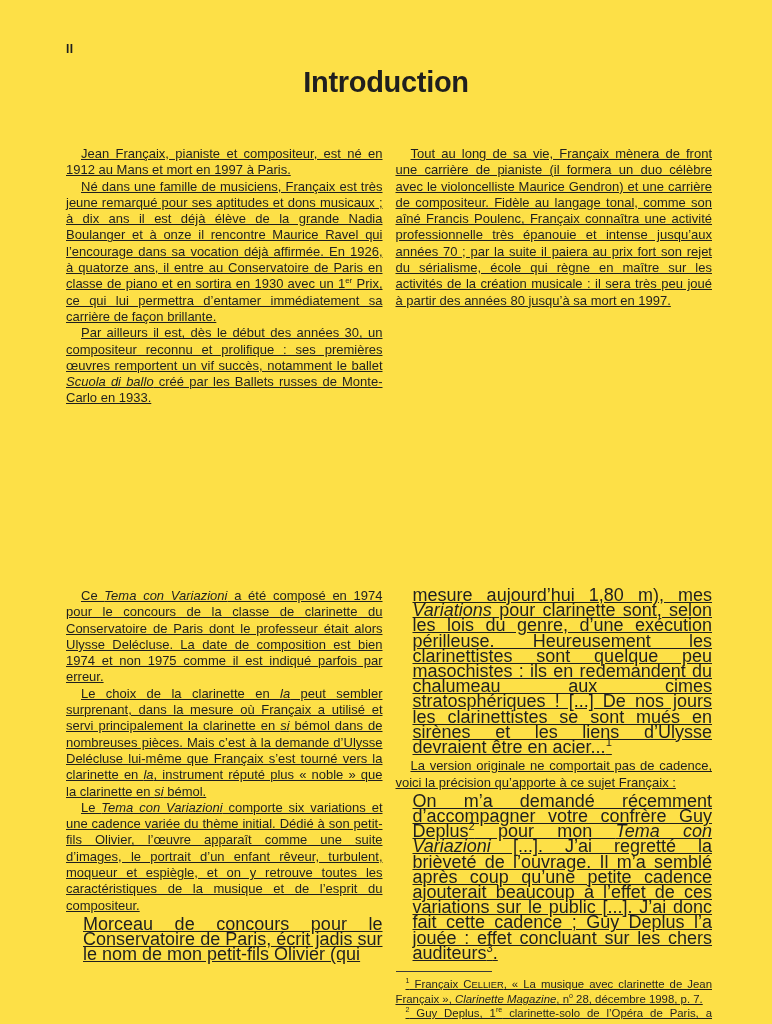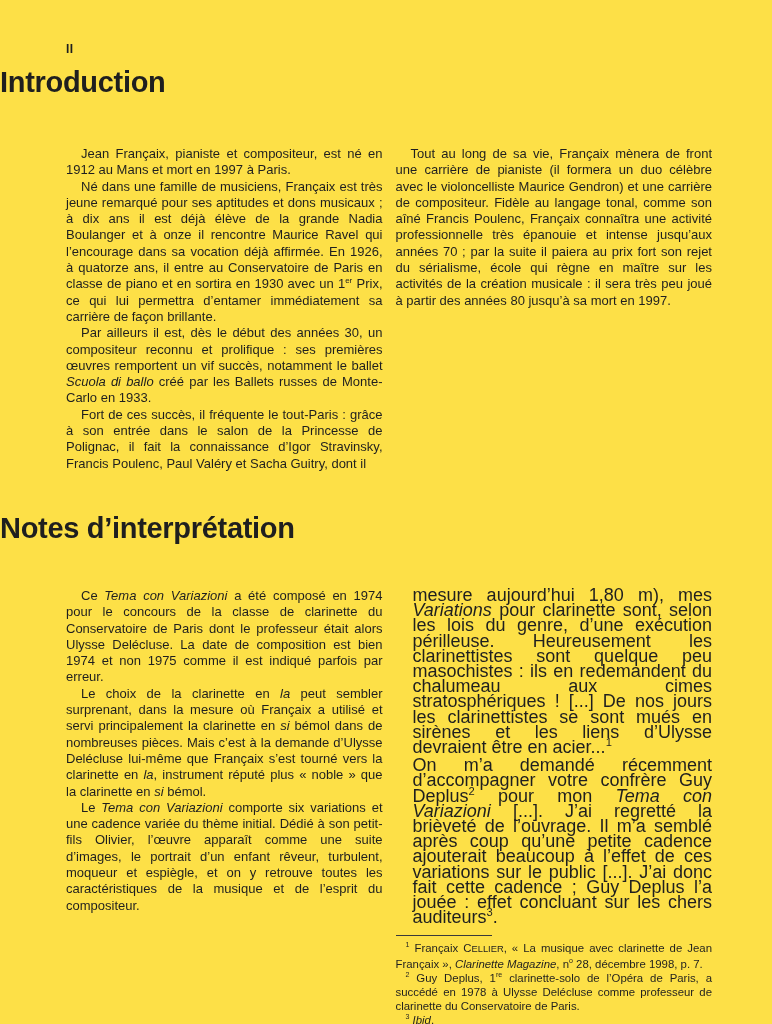--- a/index.html
+++ b/index.html
@@ -23,33 +23,34 @@
     left: 66px;
     font-size: 12px;
     font-weight: bold;
     letter-spacing: 0.5px;
   }
   .section-heading {
     position: absolute;
     left: 0;
     width: 772px;
     margin: 0;
-    text-align: left;
+    text-align: center;
     font-size: 29px;
     font-weight: bold;
     letter-spacing: -0.3px;
   }
   .heading-introduction { top: 66px; }
   .heading-notes { top: 512px; }
   .columns {
     position: absolute;
     left: 66px;
     width: 646px;
     display: flex;
     gap: 13px;
+    text-decoration: underline;
   }
   .columns-introduction { top: 146px; }
   .columns-notes { top: 588px; }
   .col {
     flex: 1 1 0;
     min-width: 0;
   }
   .col p { margin: 0; }
   .p {
     font-size: 13px;
@@ -92,37 +93,37 @@
 
   <div class="page-number">II</div>
 
   <h1 class="section-heading heading-introduction">Introduction</h1>
 
   <div class="columns columns-introduction">
     <div class="col">
         <p class="p"><span>Jean Françaix, pianiste et compositeur, est né en 1912 au Mans et mort en 1997 à Paris.</span></p>
         <p class="p"><span>Né dans une famille de musiciens, Françaix est très jeune remarqué pour ses aptitudes et dons musicaux ; à dix ans il est déjà élève de la grande Nadia Boulanger et à onze il rencontre Maurice Ravel qui l’encourage dans sa vocation déjà affirmée. En 1926, à quatorze ans, il entre au Conservatoire de Paris en classe de piano et en sortira en 1930 avec un 1</span><span class="sup">er</span><span> Prix, ce qui lui permettra d’entamer immédiatement sa carrière de façon brillante.</span></p>
         <p class="p"><span>Par ailleurs il est, dès le début des années 30, un compositeur reconnu et prolifique : ses premières œuvres remportent un vif succès, notamment le ballet </span><span class="it">Scuola di ballo</span><span> créé par les Ballets russes de Monte-Carlo en 1933.</span></p>
-        <p class="p"><span>Fort de ces succès, il fréquente le tout-Paris : grâce à son entrée dans le salon de la Princesse de Polignac, il fait la connaissance d’Igor Stravinsky, Francis Poulenc, Paul Valéry et Sacha Guitry, dont il</span></p>
       </div>
     <div class="col">
         <p class="p"><span>Tout au long de sa vie, Françaix mènera de front une carrière de pianiste (il formera un duo célèbre avec le violoncelliste Maurice Gendron) et une carrière de compositeur. Fidèle au langage tonal, comme son aîné Francis Poulenc, Françaix connaîtra une activité professionnelle très épanouie et intense jusqu’aux années 70 ; par la suite il paiera au prix fort son rejet du sérialisme, école qui règne en maître sur les activités de la création musicale : il sera très peu joué à partir des années 80 jusqu’à sa mort en 1997.</span></p>
       </div>
   </div>
 
-  <h1 class="section-heading heading-notes">Notes d’interprétation</h1>
 
   <div class="columns columns-notes">
     <div class="col">
         <p class="p"><span>Ce </span><span class="it">Tema con Variazioni</span><span> a été composé en 1974 pour le concours de la classe de clarinette du Conservatoire de Paris dont le professeur était alors Ulysse Delécluse. La date de composition est bien 1974 et non 1975 comme il est indiqué parfois par erreur.</span></p>
         <p class="p"><span>Le choix de la clarinette en </span><span class="it">la</span><span> peut sembler surprenant, dans la mesure où Françaix a utilisé et servi principalement la clarinette en </span><span class="it">si</span><span> bémol dans de nombreuses pièces. Mais c’est à la demande d’Ulysse Delécluse lui-même que Françaix s’est tourné vers la clarinette en </span><span class="it">la</span><span>, instrument réputé plus « noble » que la clarinette en </span><span class="it">si</span><span> bémol.</span></p>
         <p class="p"><span>Le </span><span class="it">Tema con Variazioni</span><span> comporte six variations et une cadence variée du thème initial. Dédié à son petit-fils Olivier, l’œuvre apparaît comme une suite d’images, le portrait d’un enfant rêveur, turbulent, moqueur et espiègle, et on y retrouve toutes les caractéristiques de la musique et de l’esprit du compositeur.</span></p>
+        <p class="quote"><span>Morceau de concours pour le Conservatoire de Paris, écrit jadis sur le nom de mon petit-fils Olivier (qui</span></p>
       </div>
     <div class="col">
         <p class="quote"><span>mesure aujourd’hui 1,80 m), mes </span><span class="it">Variations</span><span> pour clarinette sont, selon les lois du genre, d’une exécution périlleuse. Heureusement les clarinettistes sont quelque peu masochistes : ils en redemandent du chalumeau aux cimes stratosphériques ! [...] De nos jours les clarinettistes se sont mués en sirènes et les liens d’Ulysse devraient être en acier...</span><span class="sup">1</span></p>
+        <p class="p"><span>La version originale ne comportait pas de cadence, voici la précision qu’apporte à ce sujet Françaix :</span></p>
         <p class="quote"><span>On m’a demandé récemment d’accompagner votre confrère Guy Deplus</span><span class="sup">2</span><span> pour mon </span><span class="it">Tema con Variazioni</span><span> [...]. J’ai regretté la brièveté de l’ouvrage. Il m’a semblé après coup qu’une petite cadence ajouterait beaucoup à l’effet de ces variations sur le public [...]. J’ai donc fait cette cadence ; Guy Deplus l’a jouée : effet concluant sur les chers auditeurs</span><span class="sup">3</span><span>.</span></p>
         <div class="fn-rule"></div>
         <p class="footnote"><span class="sup">1</span><span> Françaix C</span><span class="sc">ELLIER</span><span>, « La musique avec clarinette de Jean Françaix », </span><span class="it">Clarinette Magazine</span><span>, n</span><span class="sup">o</span><span> 28, décembre 1998, p. 7.</span></p>
         <p class="footnote"><span class="sup">2</span><span> Guy Deplus, 1</span><span class="sup">re</span><span> clarinette-solo de l’Opéra de Paris, a succédé en 1978 à Ulysse Delécluse comme professeur de clarinette du Conservatoire de Paris.</span></p>
         <p class="footnote"><span class="sup">3</span><span> </span><span class="it">Ibid</span><span>.</span></p>
       </div>
   </div>
 
 </div>
 

